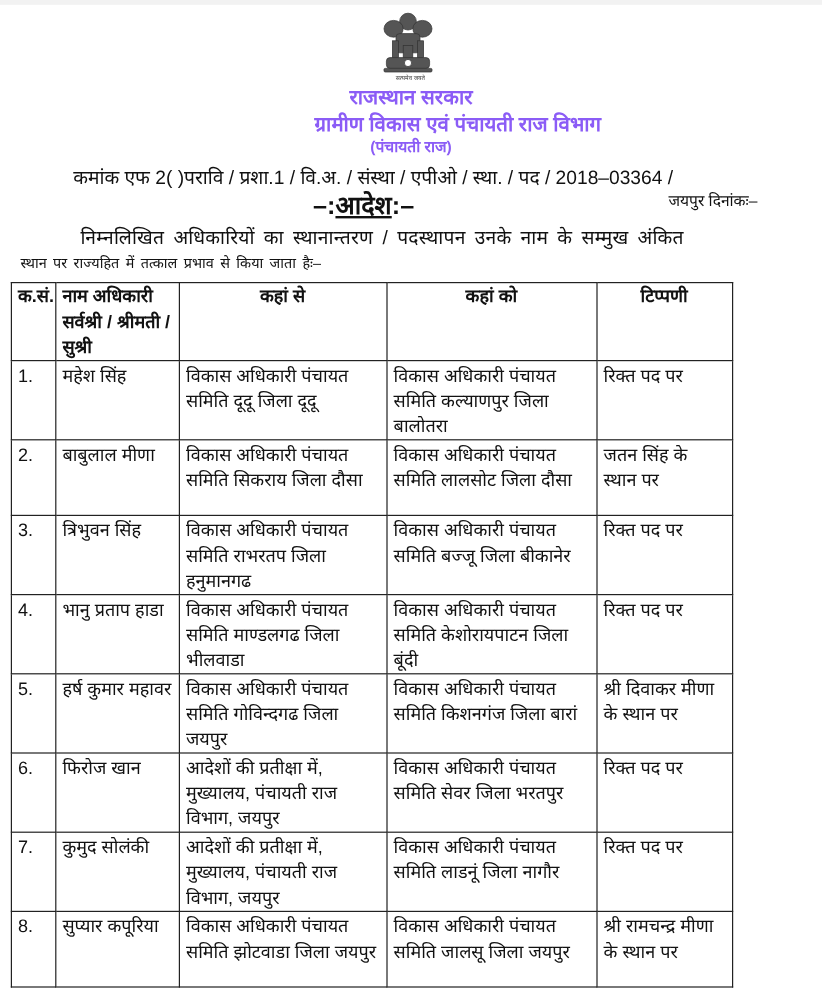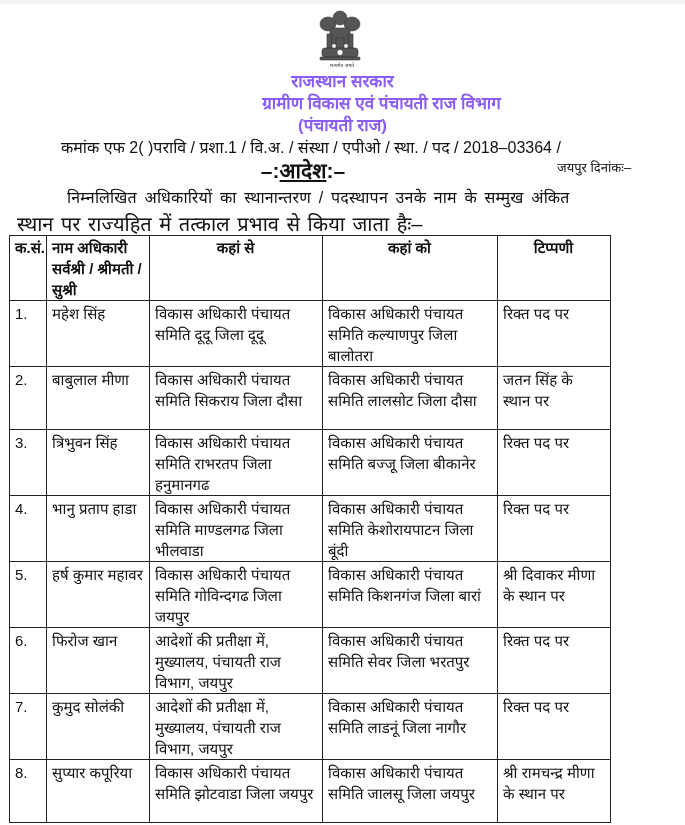--- a/index.html
+++ b/index.html
@@ -6,27 +6,27 @@
     body {
       width: 685px; height: 825px; position: relative; overflow: hidden;
       font-family: "Liberation Sans", "DejaVu Sans", sans-serif; color: #111;
     }
     .topbar { position: absolute; left: 0; top: 0; width: 685px; height: 4px; background: #f2f2f2; }
     .emblem { position: absolute; left: 312px; top: 8px; width: 56px; height: 58px; }
     .emblem-motto { position: absolute; left: 318px; top: 62px; width: 48px; text-align: center; font-size: 5px; color: #333; }
     .head-line { position: absolute; left: 0; width: 685px; text-align: center; font-weight: bold; color: #8b5cf6; }
     .h1 { top: 69px; font-size: 17px; }
     .h2 { top: 91px; font-size: 17px; margin-left: 39px; }
-    .h3 { top: 113px; font-size: 17px; }
+    .h3 { top: 113px; font-size: 13px; }
     .ref { position: absolute; top: 136px; left: 17px; font-size: 16px; margin-left: 44px; }
     .city { position: absolute; top: 136px; left: 557px; font-size: 13px; margin-top: 22px; }
     .order-title { position: absolute; top: 156px; left: 0; width: 606px; text-align: center; font-size: 21px; font-weight: bold; }
     .order-title .u { text-decoration: underline; }
     .para1 { position: absolute; top: 186px; left: 67px; font-size: 16px; letter-spacing: 0.2px; word-spacing: 3px; }
-    .para2 { position: absolute; top: 210px; left: 17px; font-size: 20px; word-spacing: 2px; }
+    .para2 { position: absolute; top: 210px; left: 17px; font-size: 12px; word-spacing: 2px; }
     table.orders {
       position: absolute; left: 9px; top: 235px; width: 569px;
       border-collapse: collapse; table-layout: fixed; font-size: 15px; border-radius: 18px;
     }
     table.orders td, table.orders th {
       border: 1.3px solid #222; vertical-align: top; padding: 2px 6px 0 5px; line-height: 21px;
     }
     table.orders th { font-weight: bold; text-align: center; height: 58px; padding-top: 1px; }
     table.orders th.left { text-align: left; }
     table.orders td { height: 60px; }

